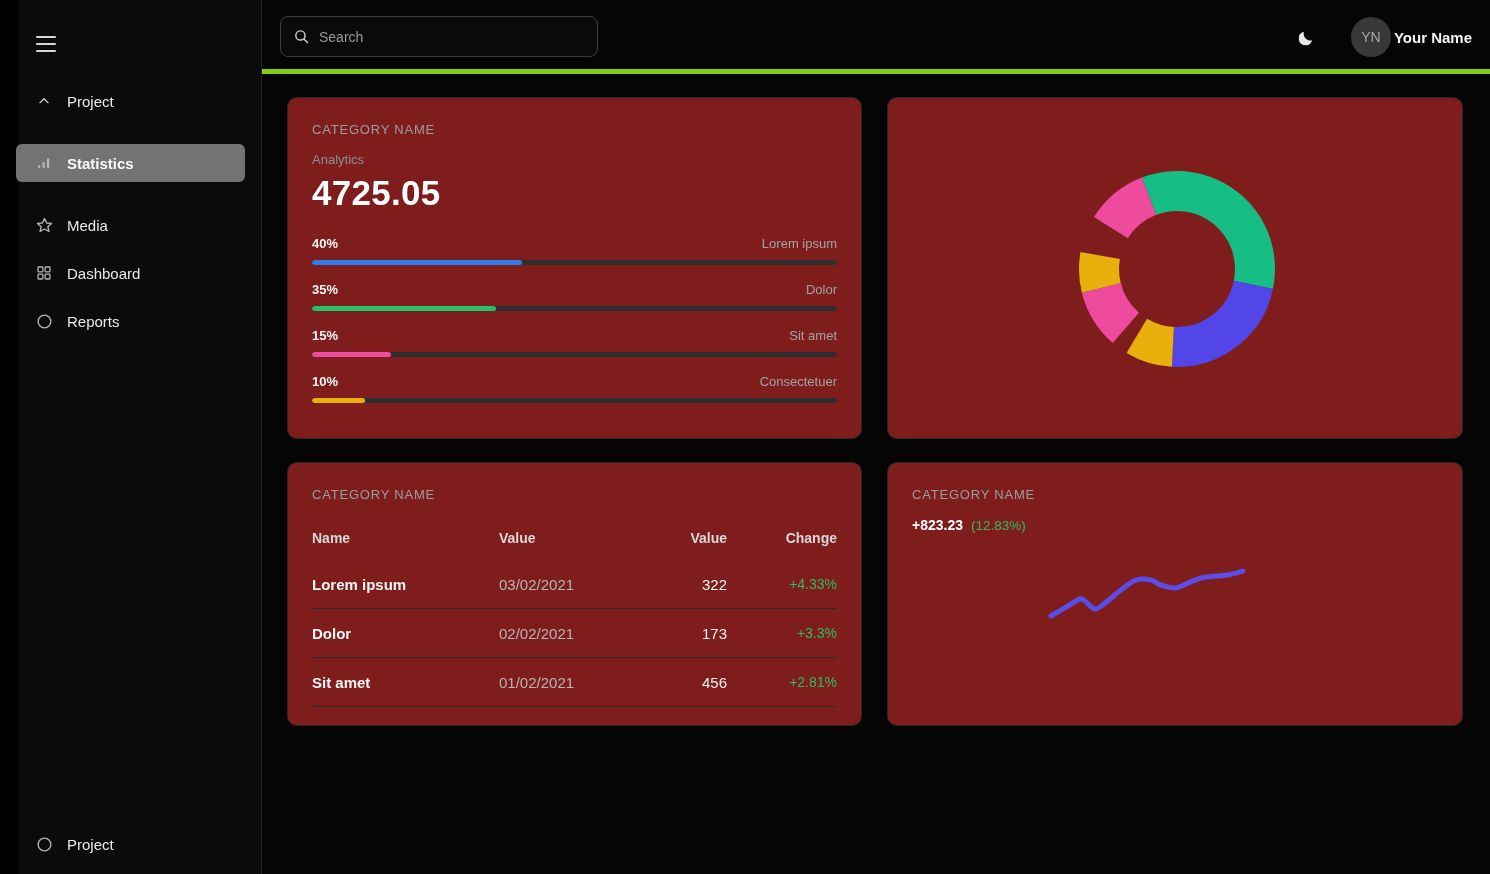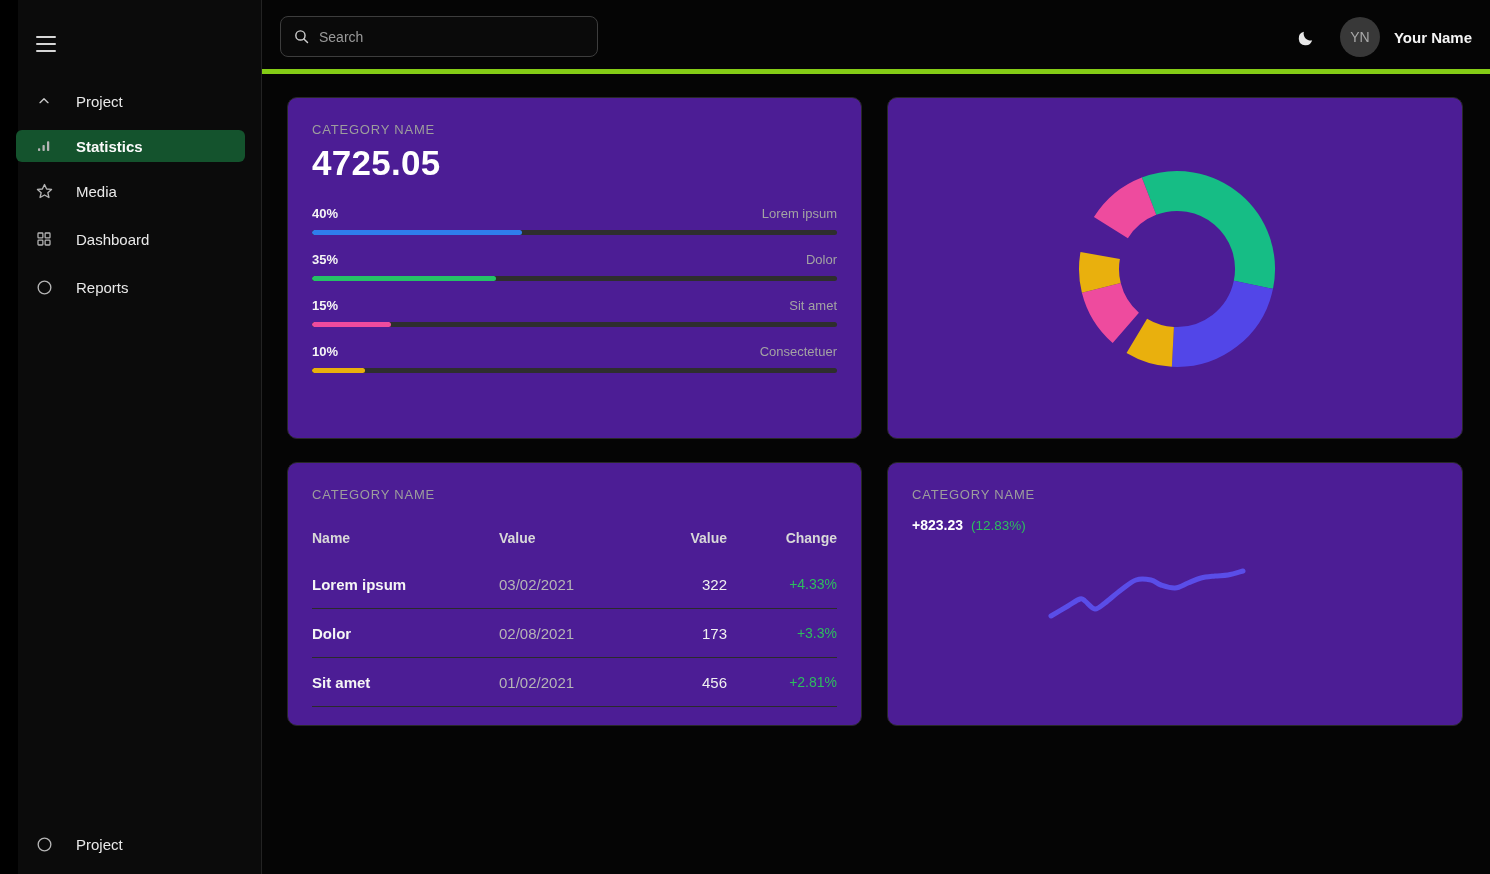--- a/index.html
+++ b/index.html
@@ -5,39 +5,39 @@
   * { margin:0; padding:0; box-sizing:border-box; }
   html,body { width:1490px; height:874px; overflow:hidden; }
   body { background:#050505; font-family:"Liberation Sans", sans-serif; color:#f2f2f2; position:relative; }
 
   
   .sidebar { position:absolute; left:0; top:0; width:262px; height:874px; background:#0b0b0b; border-right:1px solid #232323; }
   .left-strip { position:absolute; left:0; top:0; width:18px; height:874px; background:#000; }
   .hamburger { position:absolute; left:36px; top:30px; width:30px; height:28px; background:none; border:none; cursor:pointer; display:flex; flex-direction:column; justify-content:center; gap:5px; }
   .hamburger span { display:block; width:20px; height:2px; background:#d6d6d6; border-radius:1px; }
   .side-list { position:absolute; left:0; right:0; top:77px; }
-  .side-item { height:48px; margin:0 16px; padding-left:18px; display:flex; align-items:center; gap:22px; border-radius:6px; cursor:pointer; }
-  .side-item.active { height:32px; margin:5px 16px; background:#14532d; }
+  .side-item { height:48px; margin:0 16px; padding-left:18px; display:flex; align-items:center; gap:13px; border-radius:6px; cursor:pointer; }
+  .side-item.active { height:38px; margin:19px 16px; background:#737373; }
   .side-item .lbl { font-size:15px; color:#e9e9e9; }
   .side-item.active .lbl { font-weight:bold; color:#fafafa; }
   .side-item .icn { width:20px; height:20px; display:flex; align-items:center; justify-content:center; }
   .side-footer { position:absolute; left:0; right:0; bottom:6px; }
 
   
   .topbar { position:absolute; left:262px; top:0; width:1228px; height:74px; border-bottom:5px solid #84cc16; }
   .search-box { position:absolute; left:18px; top:16px; width:318px; height:41px; border:1px solid #3d3d3d; border-radius:8px; display:flex; align-items:center; padding:0 12px; gap:9px; background:#0a0a0a; }
   .search-box input { flex:1; background:transparent; border:none; outline:none; color:#dddddd; font-size:14px; font-family:"Liberation Sans", sans-serif; }
   .search-box input::placeholder { color:#9a9a9a; }
   .theme-btn { position:absolute; right:172px; top:25px; width:26px; height:26px; background:none; border:none; cursor:pointer; display:flex; align-items:center; justify-content:center; }
-  .profile { position:absolute; right:18px; top:17px; height:40px; display:flex; align-items:center; gap:14px; cursor:pointer; }
+  .profile { position:absolute; right:18px; top:17px; height:40px; display:flex; align-items:center; gap:3px; cursor:pointer; }
   .avatar { width:40px; height:40px; border-radius:50%; background:#383838; color:#a8a8a8; font-size:14px; display:flex; align-items:center; justify-content:center; }
   .uname { font-size:15px; font-weight:bold; color:#f5f5f5; }
 
   
-  .card { position:absolute; background:#4c1d95; border:1px solid #282828; border-radius:10px; padding:24px; }
+  .card { position:absolute; background:#7f1d1d; border:1px solid #282828; border-radius:10px; padding:24px; }
   .card-title { font-size:13px; color:#9d9d9d; letter-spacing:0.8px; }
   #card-analytics { left:287px; top:97px; width:575px; height:342px; }
   #card-donut     { left:887px; top:97px; width:576px; height:342px; padding:0; }
   #card-table     { left:287px; top:462px; width:575px; height:264px; }
   #card-trend     { left:887px; top:462px; width:576px; height:264px; padding:0; }
 
   
   .subtitle { margin-top:15px; font-size:13px; color:#8f8f8f; }
   .big-number { margin-top:6px; font-size:35px; font-weight:bold; color:#ffffff; letter-spacing:0.3px; }
   .bars { margin-top:23px; }
@@ -152,20 +152,21 @@
     </svg>
   </button>
   <div class="profile">
     <div class="avatar">YN</div>
     <div class="uname">Your Name</div>
   </div>
 </header>
 
 <section class="card" id="card-analytics">
   <div class="card-title">CATEGORY NAME</div>
+  <div class="subtitle">Analytics</div>
   <div class="big-number">4725.05</div>
   <div class="bars" id="bars">
       <div class="bar-item">
         <div class="bar-head">
           <span class="bar-pct">40%</span>
           <span class="bar-name">Lorem ipsum</span>
         </div>
         <div class="bar-track">
           <div class="bar-fill" style="width: 40%; background: rgb(47, 125, 237);"></div>
         </div>
@@ -221,21 +222,21 @@
         <div style="text-align: right;">Change</div>
       </div>
       <div class="tbl-row tbl-body-row">
         <div class="c-name">Lorem ipsum</div>
         <div class="c-date">03/02/2021</div>
         <div class="c-value">322</div>
         <div class="c-change" style="color: rgb(46, 189, 94);">+4.33%</div>
       </div>
       <div class="tbl-row tbl-body-row">
         <div class="c-name">Dolor</div>
-        <div class="c-date">02/08/2021</div>
+        <div class="c-date">02/02/2021</div>
         <div class="c-value">173</div>
         <div class="c-change" style="color: rgb(46, 189, 94);">+3.3%</div>
       </div>
       <div class="tbl-row tbl-body-row">
         <div class="c-name">Sit amet</div>
         <div class="c-date">01/02/2021</div>
         <div class="c-value">456</div>
         <div class="c-change" style="color: rgb(46, 189, 94);">+2.81%</div>
       </div>
     </div>

